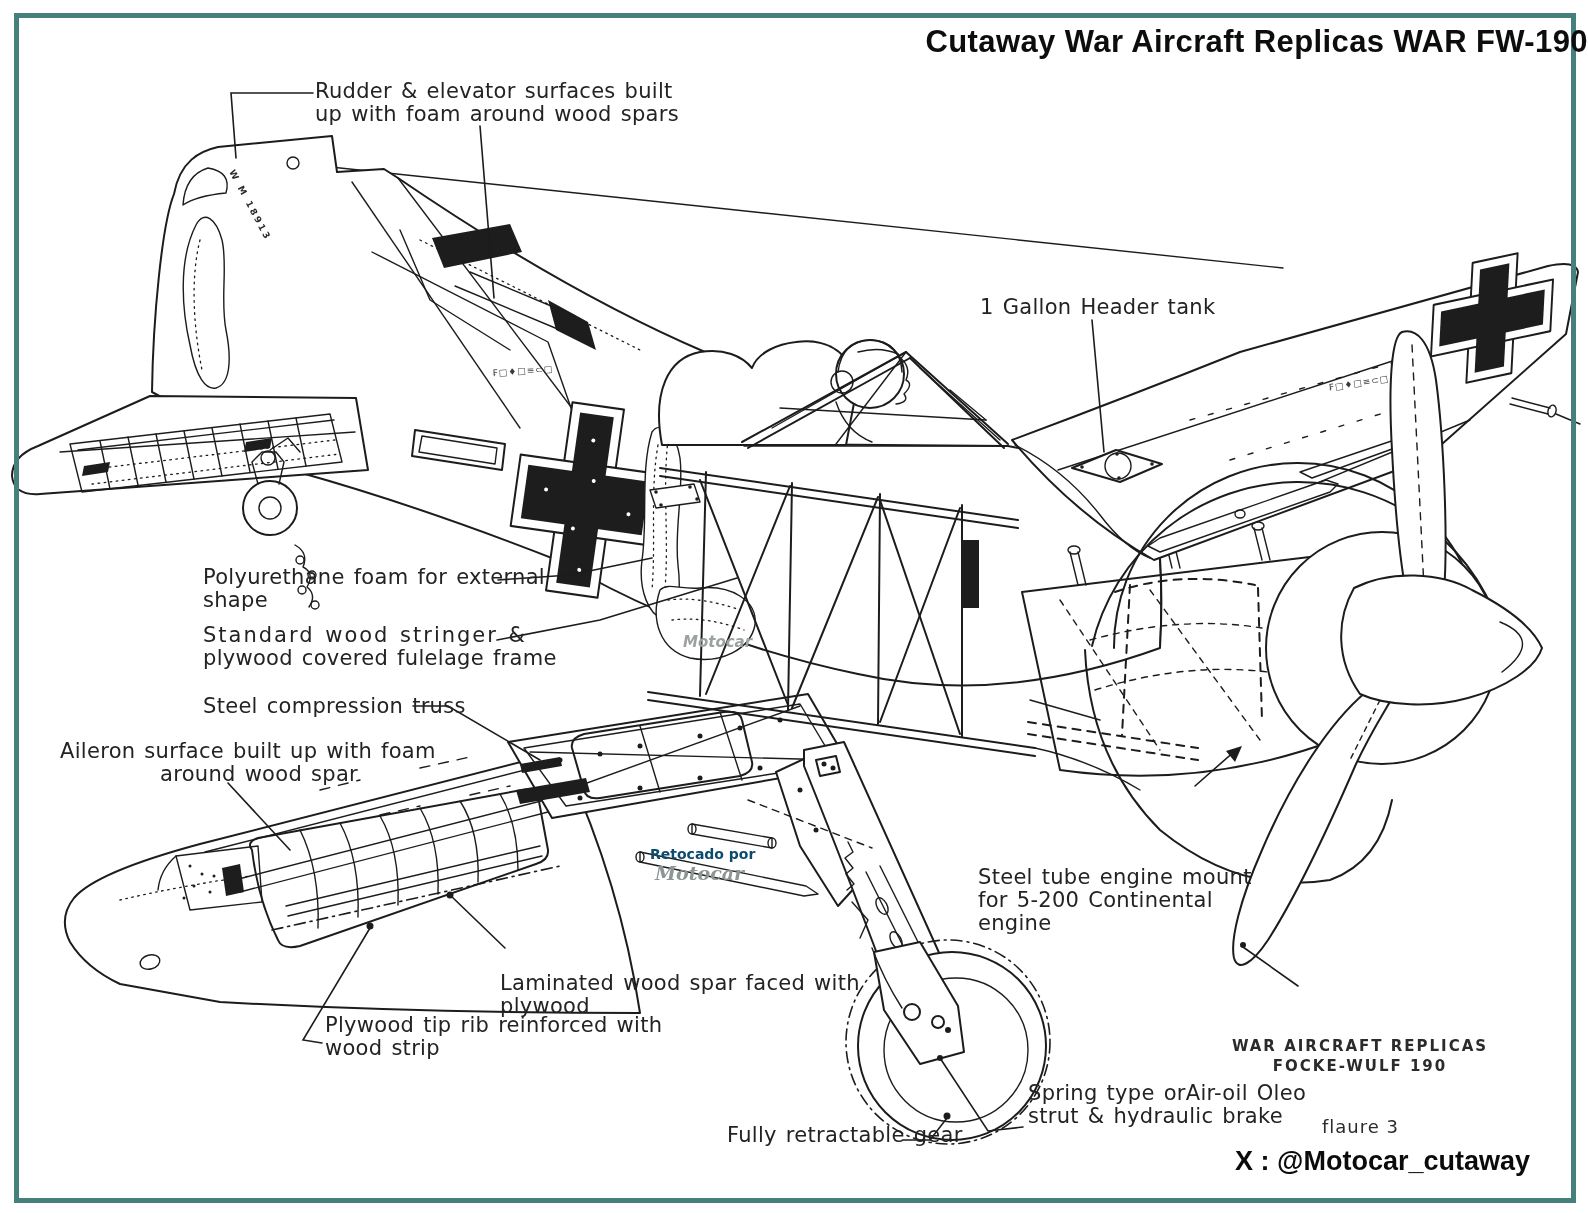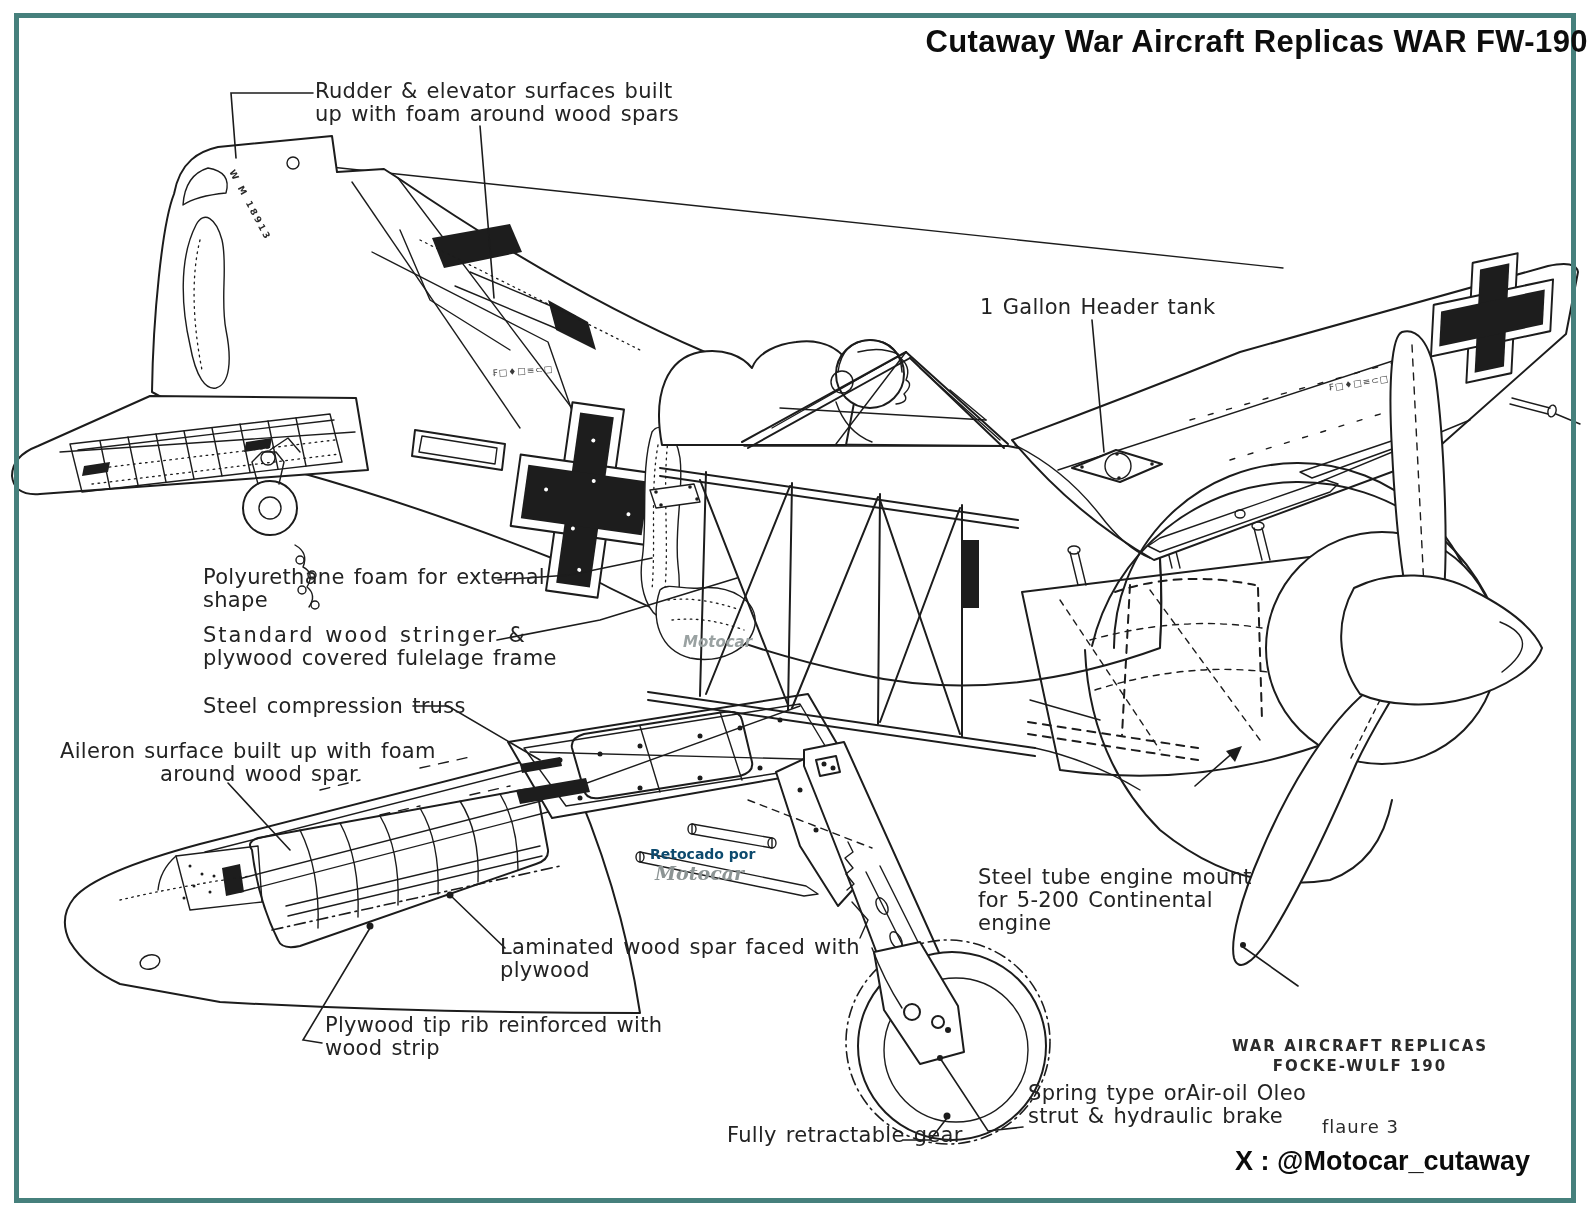--- a/index.html
+++ b/index.html
@@ -413,21 +413,21 @@
   </div>
   <div class="lbl r" style="left:60px;top:740px;width:298px;">
     <div>Aileron surface built up with foam</div>
     <div>around wood spar</div>
   </div>
   <div class="lbl" style="left:978px;top:818px;margin-top:48px;">
     <div>Steel tube engine mount</div>
     <div>for 5-200 Continental</div>
     <div>engine</div>
   </div>
-  <div class="lbl" style="left:500px;top:936px;">
+  <div class="lbl" style="left:500px;top:972px;">
     <div>Laminated wood spar faced with</div>
     <div>plywood</div>
   </div>
   <div class="lbl" style="left:325px;top:1014px;">
     <div>Plywood tip rib reinforced with</div>
     <div>wood strip</div>
   </div>
   <div class="lbl" style="left:1028px;top:1082px;">
     <div>Spring type orAir-oil Oleo</div>
     <div>strut &amp; hydraulic brake</div>

